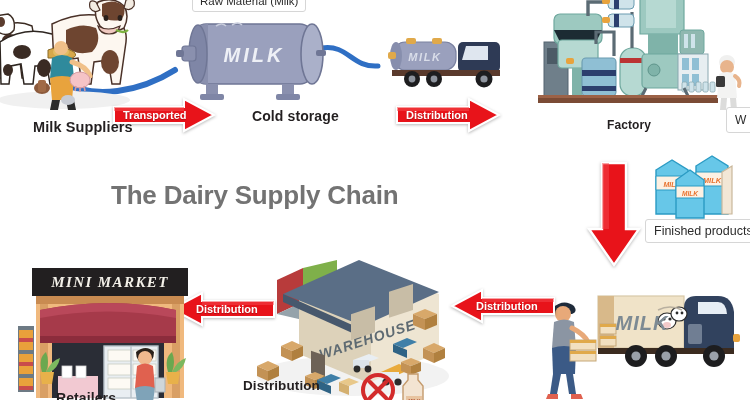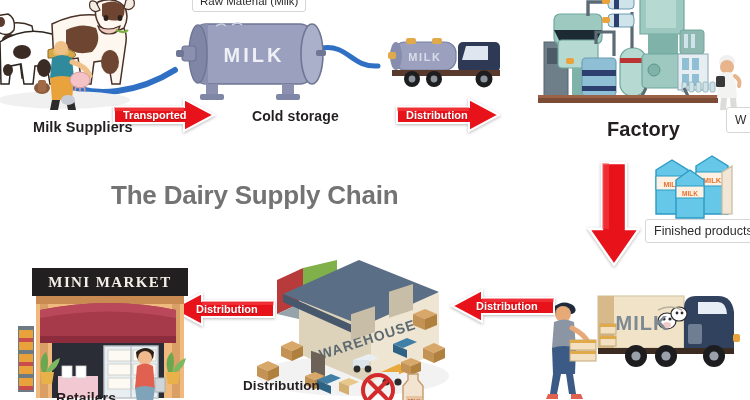--- a/index.html
+++ b/index.html
@@ -4,21 +4,21 @@
 <style>
   * { box-sizing: border-box; margin: 0; padding: 0; }
   html, body {
     width: 750px; height: 400px;
     background: #ffffff;
     font-family: "Liberation Sans", sans-serif;
     overflow: hidden;
   }
   #canvas { position: relative; width: 750px; height: 400px; background: #fff; }
 
-  .node { position: absolute; }
+  .node { position: absolute; font-style: italic; }
 
   
   .caption {
     position: absolute;
     font-weight: 700;
     color: #231f20;
     white-space: nowrap;
     letter-spacing: .1px;
   }
   .boxlabel {
@@ -241,21 +241,21 @@
         <rect x="160" y="86" width="5" height="10" rx="1.5"></rect>
         <rect x="167" y="86" width="5" height="10" rx="1.5"></rect>
         <rect x="174" y="86" width="5" height="10" rx="1.5"></rect>
       </g>
 
       <path d="M110,92 l-6,12 M148,92 l6,12" stroke="#5b6b74" stroke-width="3"></path>
       <rect x="2" y="99" width="180" height="8" fill="#7b4b35"></rect>
       <rect x="2" y="99" width="180" height="3" fill="#9c6247"></rect>
     </svg>
   </div>
-  <div class="caption" style="left:607px; top:118px; font-size:20px;">Factory</div>
+  <div class="caption" style="left:607px; top:118px; font-size:12px;">Factory</div>
 
   <div class="node scene" style="left:712px; top:54px;">
     <svg width="34" height="56" viewBox="0 0 34 56">
       <ellipse cx="15" cy="8" rx="8" ry="7" fill="#f0f0ef"></ellipse>
       <circle cx="15" cy="13" r="7" fill="#e8b48c"></circle>
       <path d="M7,20 q8,-4 16,0 l2,24 -20,0 z" fill="#f3f3f2"></path>
       <path d="M9,44 l-1,12 6,0 1,-12 z" fill="#dcdcdb"></path>
       <path d="M18,44 l1,12 6,0 -1,-12 z" fill="#dcdcdb"></path>
       <rect x="4" y="22" width="9" height="11" rx="1.5" fill="#3a3a3a"></rect>
       <path d="M23,22 q6,4 4,10" stroke="#e8b48c" stroke-width="4" fill="none" stroke-linecap="round"></path>

